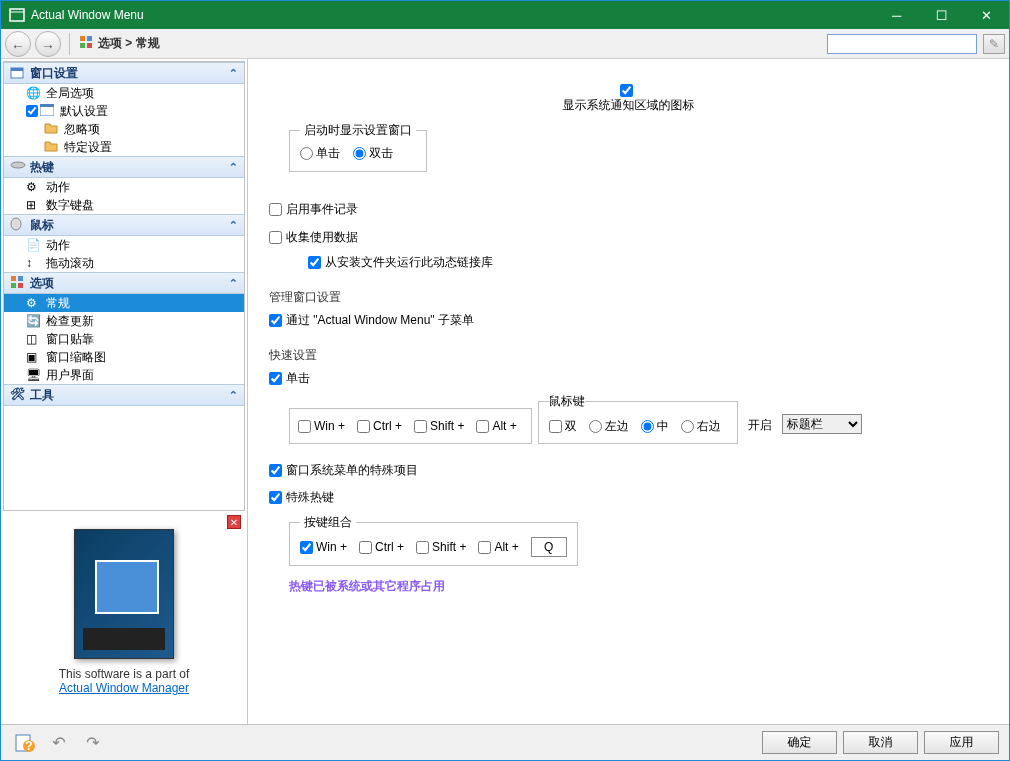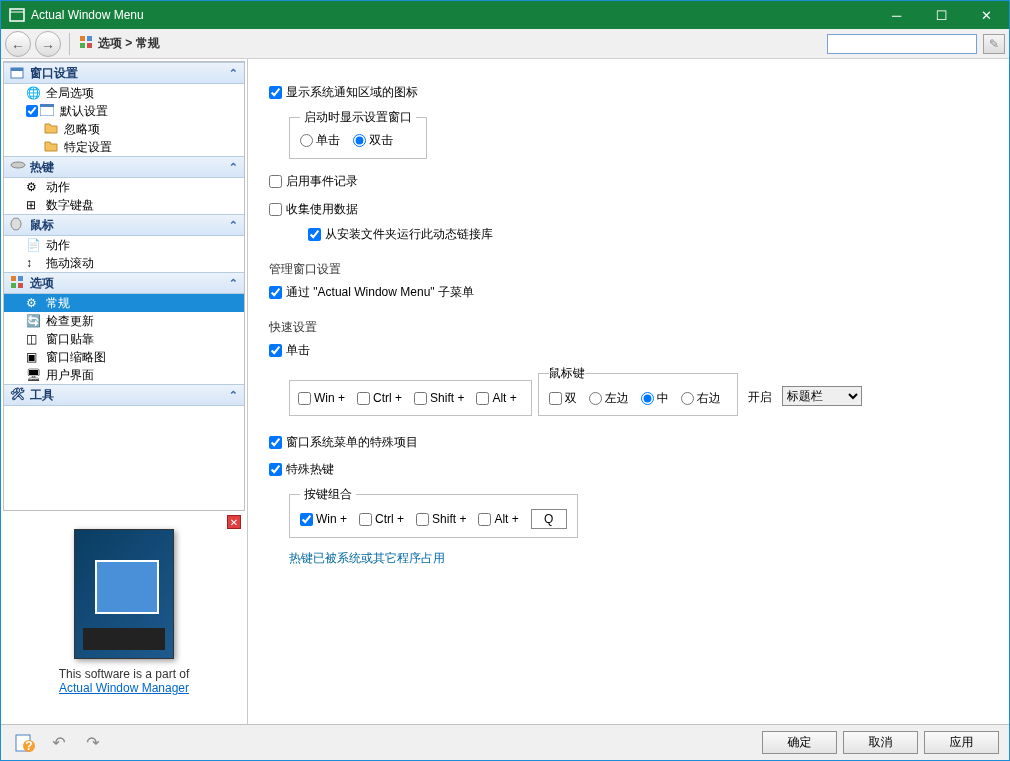--- a/index.html
+++ b/index.html
@@ -48,21 +48,21 @@
 .radio-row label { margin-right: 10px; display:inline-flex; align-items:center;}
 .radio-row input[type=radio]{ margin-right:3px;}
 .section-gap { margin-top: 18px; }
 .mouse-group { border: 1px solid #c0c0c0; padding: 8px 10px; margin: 6px 0 6px 20px; display:inline-block;}
 .mouse-row { display: flex; align-items: center; gap: 6px; }
 .mouse-row label { display:inline-flex; align-items:center; margin-right: 6px;}
 .mouse-row input[type=checkbox]{ margin-right:3px;}
 .mouse-row input[type=radio]{ margin-right:3px;}
 select { height: 20px; width: 80px; border:1px solid #888;}
 .keycombo input[type=text]{ width: 36px; height: 20px; text-align:center; border:1px solid #888;}
-.warn { color: #0369a1; font-weight: normal; margin: 8px 0 0 20px; }
+.warn { color: #8b5cf6; font-weight: bold; margin: 8px 0 0 20px; }
 
 .footer { height: 36px; border-top: 1px solid #c0c0c0; background: #f0f0f0; display:flex; align-items:center; padding: 0 10px;}
 .footer .left-icons { display:flex; gap:6px; align-items:center;}
 .footer .ficon { width:28px; height:24px; display:flex; align-items:center; justify-content:center; color:#888; font-size:16px;}
 .footer .spacer{flex:1;}
 .footer button { width: 75px; height: 23px; background: linear-gradient(#fafafa,#e4e4e4); border: 1px solid #8f8f8f; margin-left: 6px; text-align: center; }
 
 .ico-svg{display:inline-block;vertical-align:middle;}
 </style>
 </head>
@@ -211,38 +211,38 @@
       <div class="close-x">✕</div>
       <div class="box">
           <div class="box-label">Actual Window Manager</div>
         </div>
       <div class="promo-text">This software is a part of</div>
       <a href="#" class="promo-link">Actual Window Manager</a>
     </div>
   </div>
 
   <div class="content">
-    <div class="cb-row" style="margin-top:10px;">
+    <div class="cb-row" style="margin-top:10px;flex-direction:column;">
         <input type="checkbox" checked="" style="">
         <span>显示系统通知区域的图标</span>
       </div>
     <fieldset class="fieldset-inline">
       <legend>启动时显示设置窗口</legend>
       <div class="radio-row">
         <label>
             <input type="radio" name="launch" style="">
             <span>单击</span>
           </label>
         <label>
             <input type="radio" name="launch" checked="" style="">
             <span>双击</span>
           </label>
       </div>
     </fieldset>
-    <div class="cb-row" style="margin-top:10px;">
+    <div class="cb-row" style="margin-top:25px;">
         <input type="checkbox" style="">
         <span>启用事件记录</span>
       </div>
     <div class="cb-row" style="margin-top:11px;">
         <input type="checkbox" style="">
         <span>收集使用数据</span>
       </div>
     <div class="cb-row" style="margin-top:8px;padding-left:39px;">
         <input type="checkbox" checked="" style="">
         <span>从安装文件夹运行此动态链接库</span>

